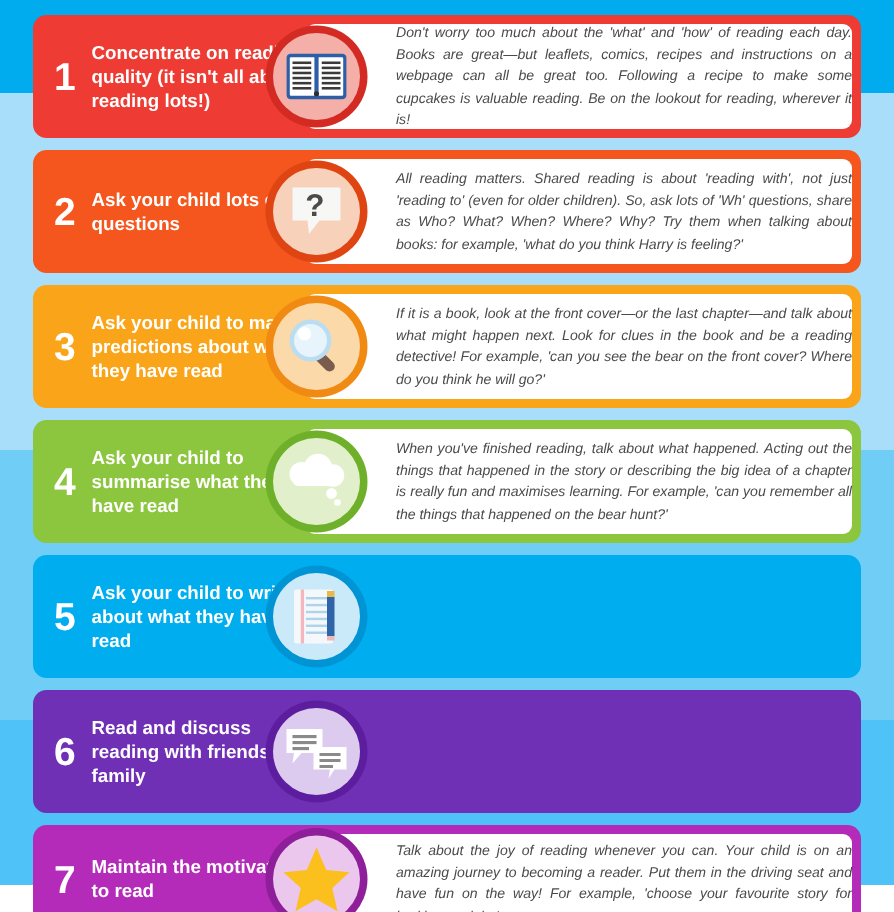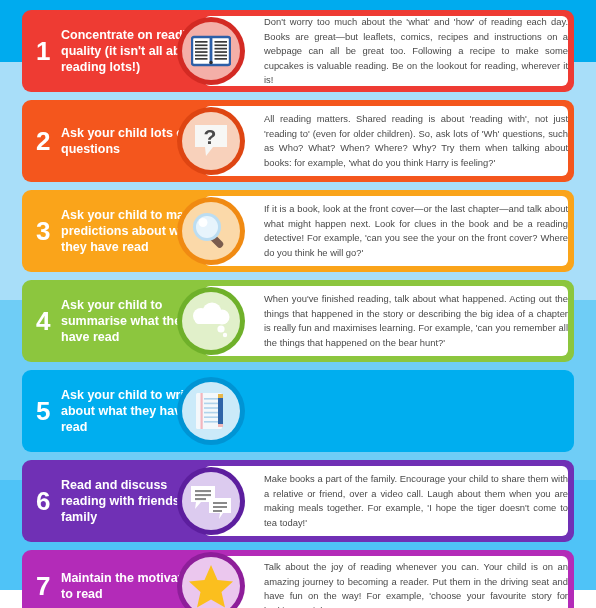--- a/index.html
+++ b/index.html
@@ -93,20 +93,21 @@
   .row-text {
     position: absolute;
     left: 60px;
     right: 0;
     top: 50%;
     transform: translateY(-50%);
     font-size: 9.4px;
     line-height: 1.55;
     color: #4A4A4A;
     text-align: justify;
+    font-style: italic;
   }
 
   
   .icon-wrap {
     position: absolute;
     left: 155px;
     top: 50%;
     transform: translateY(-50%);
     width: 68px;
     height: 68px;
@@ -201,39 +202,39 @@
         </div>
       </div>
     </div>
 
     <div class="row row-2">
       <div class="row-head">
         <div class="row-number">2</div>
         <div class="row-title">Ask your child lots of questions</div>
       </div>
       <div class="row-body">
-        <div class="row-text">All reading matters. Shared reading is about 'reading with', not just 'reading to' (even for older children). So, ask lots of 'Wh' questions, such as Who? What? When? Where? Why? Try them when talking about books: for example, 'what do you think Harry is feeling?'</div>
+        <div class="row-text">All reading matters. Shared reading is about 'reading with', not just 'reading to' (even for older children). So, ask lots of 'Wh' questions, share as Who? What? When? Where? Why? Try them when talking about books: for example, 'what do you think Harry is feeling?'</div>
       </div>
       <div class="icon-wrap">
         <div class="icon-inner">
           <svg class="icon-svg" width="40" height="40" viewBox="0 0 40 40">
             <path d="M4 4 H36 V26 H22 L15 35 L14 26 H4 Z" fill="#F7F7F5"></path>
             <text x="19" y="23" font-family="'Liberation Sans',sans-serif" font-size="21" font-weight="bold" fill="#4A4A4A" text-anchor="middle">?</text>
           </svg>
         </div>
       </div>
     </div>
 
     <div class="row row-3">
       <div class="row-head">
         <div class="row-number">3</div>
         <div class="row-title">Ask your child to make predictions about what they have read</div>
       </div>
       <div class="row-body">
-        <div class="row-text">If it is a book, look at the front cover—or the last chapter—and talk about what might happen next. Look for clues in the book and be a reading detective! For example, 'can you see the your on the front cover? Where do you think he will go?'</div>
+        <div class="row-text">If it is a book, look at the front cover—or the last chapter—and talk about what might happen next. Look for clues in the book and be a reading detective! For example, 'can you see the bear on the front cover? Where do you think he will go?'</div>
       </div>
       <div class="icon-wrap">
         <div class="icon-inner">
           <svg class="icon-svg" width="42" height="42" viewBox="0 0 42 42">
             <rect x="23" y="23" width="7" height="16" rx="3.4" fill="#7A5C4E" transform="rotate(-45 26.5 31)"></rect>
             <circle cx="17" cy="17" r="14" fill="#BBDDF2"></circle>
             <circle cx="17" cy="17" r="11" fill="#E7F4FC"></circle>
             <circle cx="13" cy="12.5" r="4.5" fill="#FFFFFF" opacity="0.95"></circle>
           </svg>
         </div>
@@ -290,23 +291,20 @@
           </svg>
         </div>
       </div>
     </div>
 
     <div class="row row-6">
       <div class="row-head">
         <div class="row-number">6</div>
         <div class="row-title">Read and discuss reading with friends or family</div>
       </div>
-      <div class="row-body">
-        <div class="row-text">Make books a part of the family. Encourage your child to share them with a relative or friend, over a video call. Laugh about them when you are making meals together. For example, 'I hope the tiger doesn't come to tea today!'</div>
-      </div>
       <div class="icon-wrap">
         <div class="icon-inner">
           <svg class="icon-svg" width="44" height="38" viewBox="0 0 44 38">
             <path d="M2 4 H26 V20 H12 L6 27 L7 20 H2 Z" fill="#FFFFFF"></path>
             <g fill="#8A8A8A">
               <rect x="6" y="8" width="16" height="2.1"></rect>
                 <rect x="6" y="12" width="16" height="2.1"></rect>
                 <rect x="6" y="16" width="11" height="2.1"></rect>
             </g>
             <path d="M20 16 H42 V31 H34 L30 37 L31 31 H20 Z" fill="#FFFFFF"></path>

